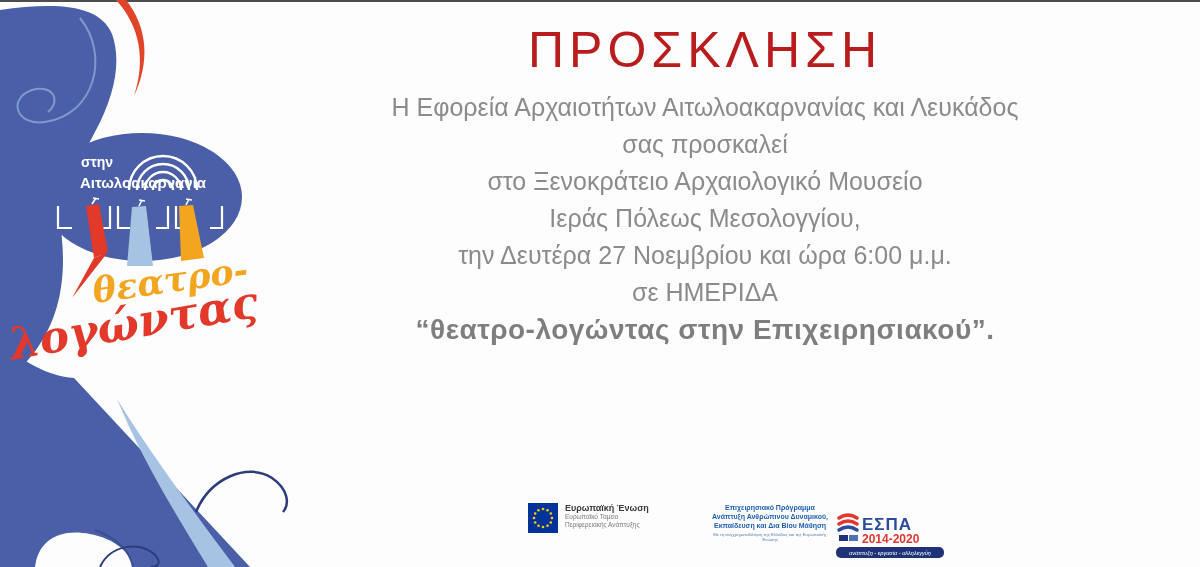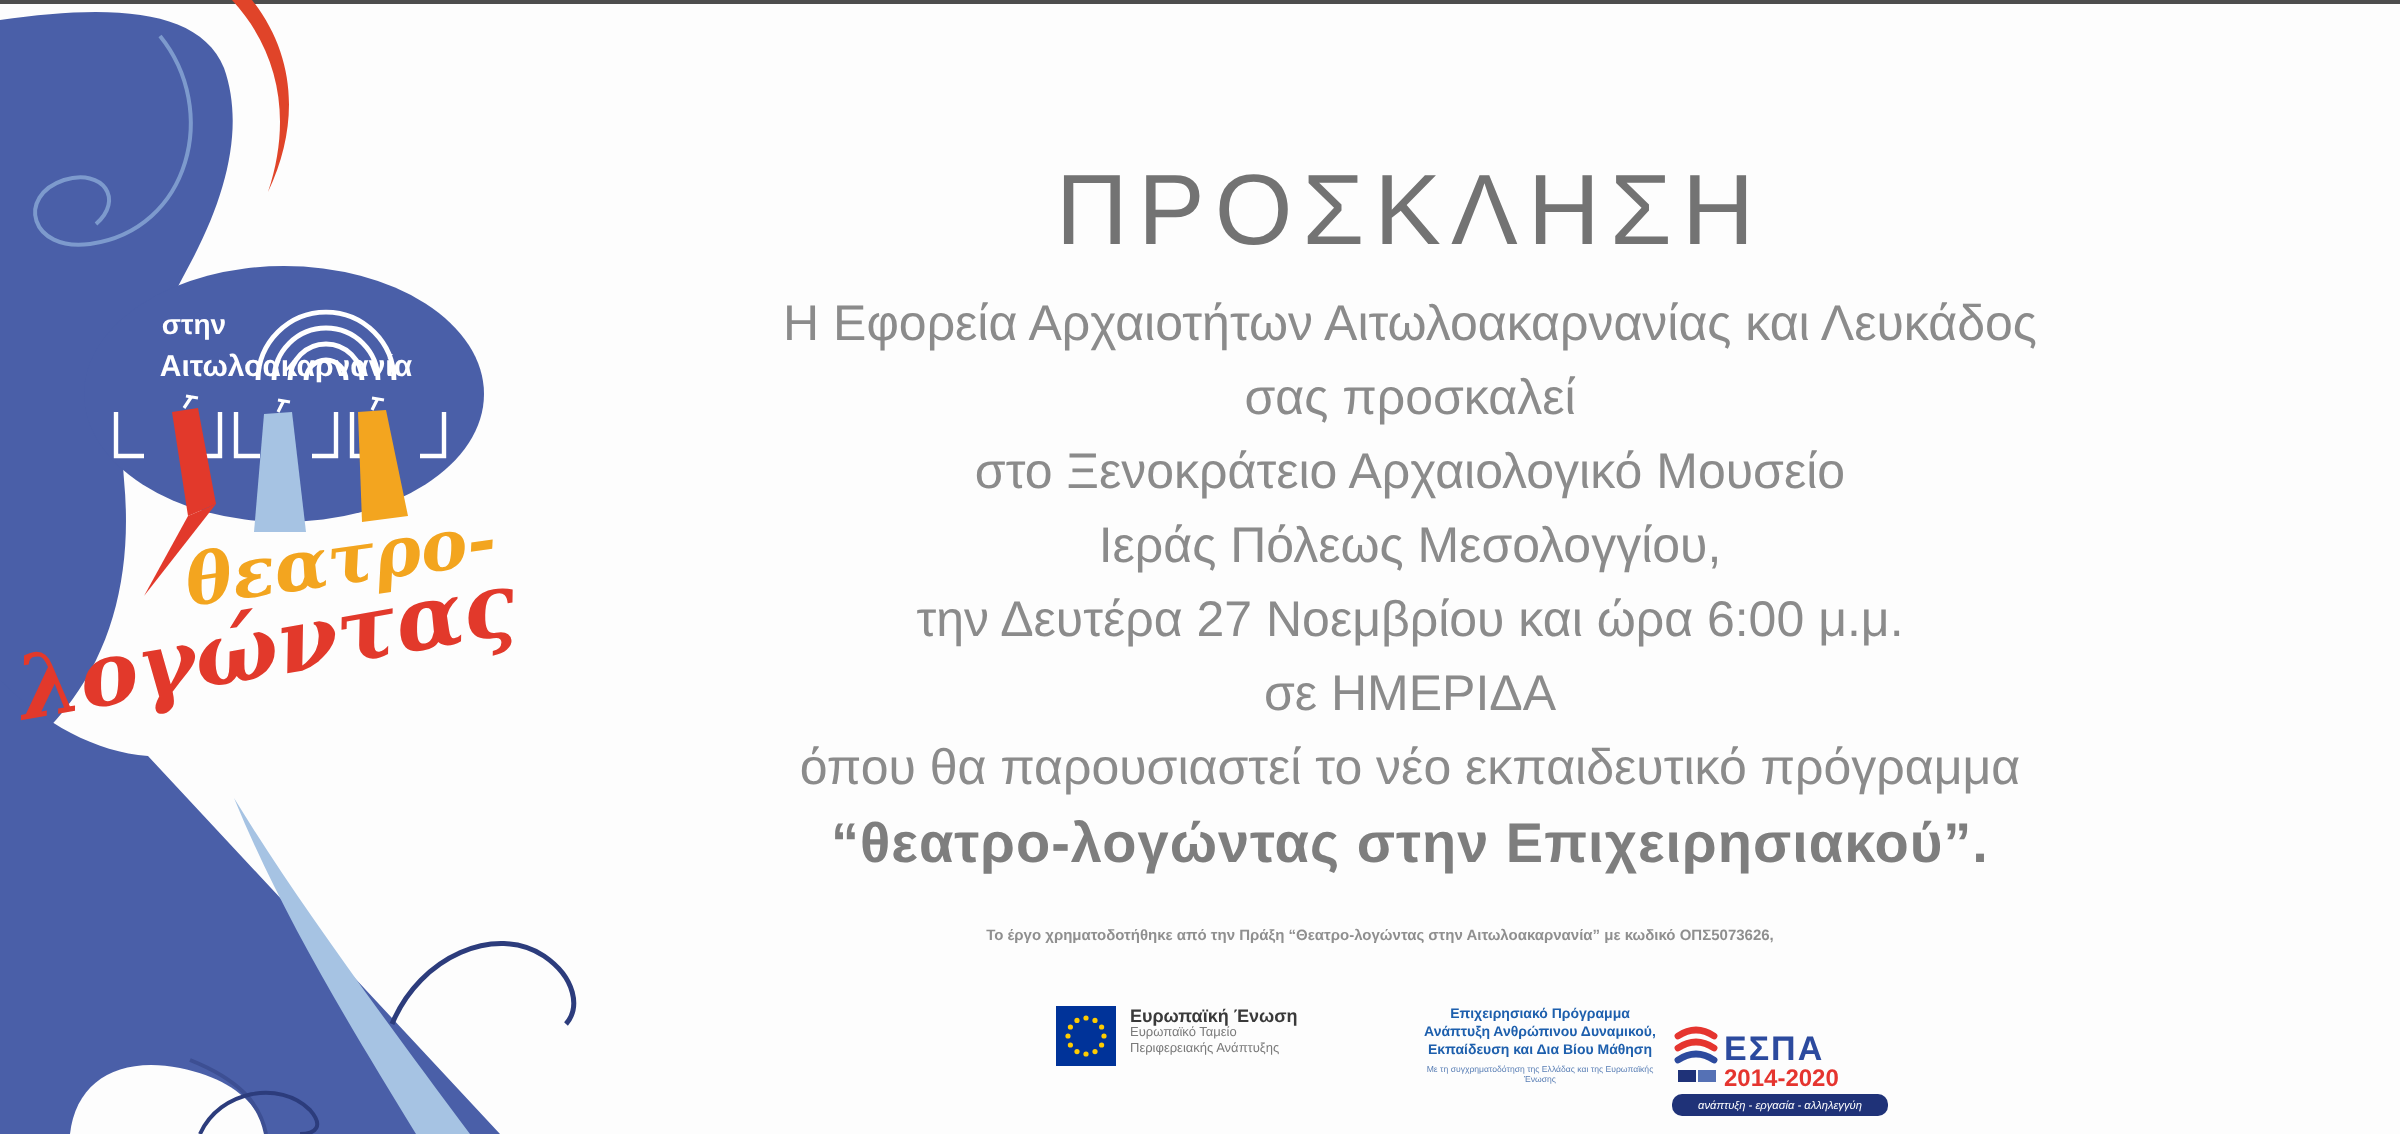--- a/index.html
+++ b/index.html
@@ -3,21 +3,21 @@
 <meta charset="utf-8">
 <style>
   html,body{margin:0;padding:0;}
   body{font-family:"Liberation Sans", sans-serif; background:#e9e9e9;}
   .poster{position:relative; width:1200px; height:567px; background:#fdfdfd; overflow:hidden; margin:0 auto;}
   .top-line{position:absolute; top:0; left:0; right:0; height:2px; background:#4d4d4d;}
 
   .left-art{position:absolute; top:0; left:0; width:340px; height:567px;}
 
   .content{position:absolute; left:340px; top:0; width:730px; text-align:center;}
-  .title{margin-top:76px; font-size:50px; letter-spacing:5px; color:#737373; font-weight:400;}
+  .title{margin-top:21px; font-size:50px; letter-spacing:5px; color:#b91c1c; font-weight:400;}
   .body-lines{margin-top:10px; color:#8b8b8b; font-size:25px; line-height:37px;}
   .body-lines .line{height:37px;}
   .body-lines .line.emphasis{font-size:28px; color:#7e7e7e; font-weight:700; letter-spacing:0.5px;}
 
   .fineprint{position:absolute; left:455px; top:463px; width:470px; text-align:center;
              font-size:7.5px; line-height:10.5px; color:#8f8f8f; font-weight:700;}
 
   .logos{position:absolute; left:0; top:0; width:1200px; height:516px; pointer-events:none;}
   .eu-block{position:absolute; left:528px; top:503px; display:flex; align-items:flex-start;}
   .eu-flag{width:30px; height:30px;}
@@ -93,27 +93,25 @@
 
   <div class="content">
     <div class="title">ΠΡΟΣΚΛΗΣΗ</div>
     <div class="body-lines">
       <div class="line">Η Εφορεία Αρχαιοτήτων Αιτωλοακαρνανίας και Λευκάδος</div>
       <div class="line">σας προσκαλεί</div>
       <div class="line">στο Ξενοκράτειο Αρχαιολογικό Μουσείο</div>
       <div class="line">Ιεράς Πόλεως Μεσολογγίου,</div>
       <div class="line">την Δευτέρα 27 Νοεμβρίου και ώρα 6:00 μ.μ.</div>
       <div class="line">σε ΗΜΕΡΙΔΑ</div>
-      <div class="line">όπου θα παρουσιαστεί το νέο εκπαιδευτικό πρόγραμμα</div>
       <div class="line emphasis">“θεατρο-λογώντας στην Επιχειρησιακού”.</div>
     </div>
   </div>
 
   <div class="fineprint">
-    <div>Το έργο χρηματοδοτήθηκε από την Πράξη “Θεατρο-λογώντας στην Αιτωλοακαρνανία” με κωδικό ΟΠΣ5073626,</div>
   </div>
 
   <div class="logos">
 
     <div class="eu-block">
       <svg class="eu-flag" viewBox="0 0 30 30">
         <rect x="0" y="0" width="30" height="30" fill="#003399"></rect>
         <g fill="#ffcc00">
           <circle cx="15" cy="6" r="1.3"></circle>
             <circle cx="19.5" cy="7.2" r="1.3"></circle>

